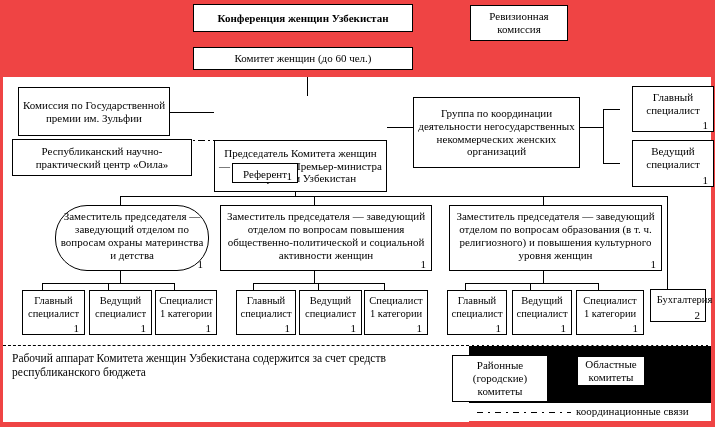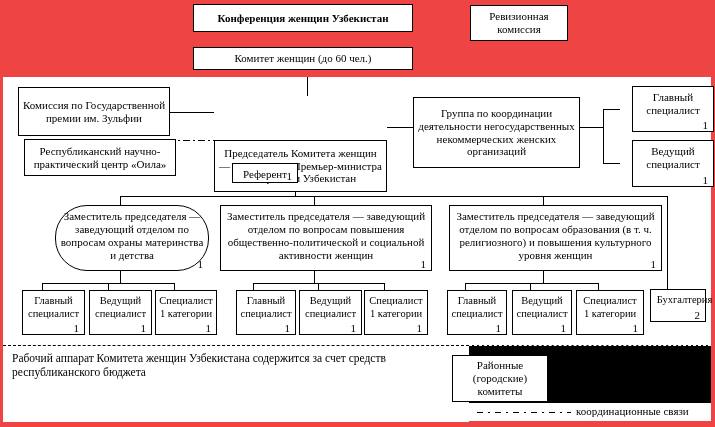--- a/index.html
+++ b/index.html
@@ -59,21 +59,21 @@
   <div class="line" style="left:253px;top:283px;width:1px;height:7px;"></div>
   <div class="line" style="left:318px;top:283px;width:1px;height:7px;"></div>
   <div class="line" style="left:384px;top:283px;width:1px;height:7px;"></div>
   <div class="line" style="left:543px;top:271px;width:1px;height:12px;"></div>
   <div class="line" style="left:465px;top:283px;width:133px;height:1px;"></div>
   <div class="line" style="left:465px;top:283px;width:1px;height:7px;"></div>
   <div class="line" style="left:530px;top:283px;width:1px;height:7px;"></div>
   <div class="line" style="left:598px;top:283px;width:1px;height:7px;"></div>
 
   <div class="box" style="left:18px;top:87px;width:152px;height:49px;">Комиссия по Государственной премии им. Зульфии</div>
-  <div class="box" style="left:24px;top:139px;width:152px;height:37px;">Республиканский научно-практический центр «Оила»</div>
+  <div class="box" style="left:12px;top:139px;width:180px;height:37px;">Республиканский научно-практический центр «Оила»</div>
   <div class="box" style="left:214px;top:96px;width:173px;height:52px;margin-top:44px;">Председатель Комитета женщин — заместитель Премьер-министра Республики Узбекистан</div>
   <div class="box top" style="left:220px;top:163px;width:66px;height:20px;">
     <span>Референт</span>
     <span class="num">1</span>
   </div>
   <div class="box" style="left:413px;top:97px;width:167px;height:71px;">Группа по координации деятельности негосударственных некоммерческих женских организаций</div>
   <div class="box top" style="left:620px;top:86px;width:82px;height:46px;">
     <span>Главный специалист</span>
     <span class="num">1</span>
   </div>
@@ -138,17 +138,18 @@
 
   <div class="panel sepL" style="left:3px;top:345px;width:466px;height:76px;"></div>
   <div class="blackrect" style="left:469px;top:345px;width:242px;height:58px;"></div>
   <div class="panel" style="left:469px;top:403px;width:242px;height:18px;"></div>
 
   <div class="notes">
     <p>Рабочий аппарат Комитета женщин Узбекистана содержится за счет средств республиканского бюджета</p>
   </div>
 
   <div class="box" style="left:452px;top:355px;width:96px;height:47px;">Районные (городские) комитеты</div>
+  <div class="box" style="left:577px;top:356px;width:68px;height:30px;">Областные комитеты</div>
 
   <div class="dashdot" style="left:477px;top:412px;width:94px;background-image:repeating-linear-gradient(to right,#000 0,#000 6px,transparent 6px,transparent 11px,#000 11px,#000 13px,transparent 13px,transparent 18px);"></div>
   <div class="legendtxt" style="left:576px;top:405px;">координационные связи</div>
 
 </div>
 
 </body></html>

